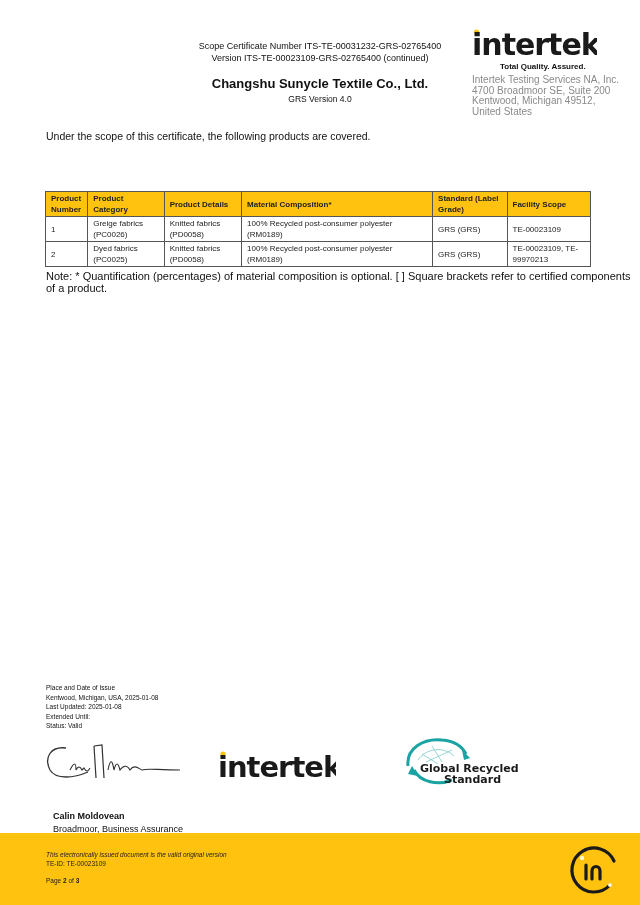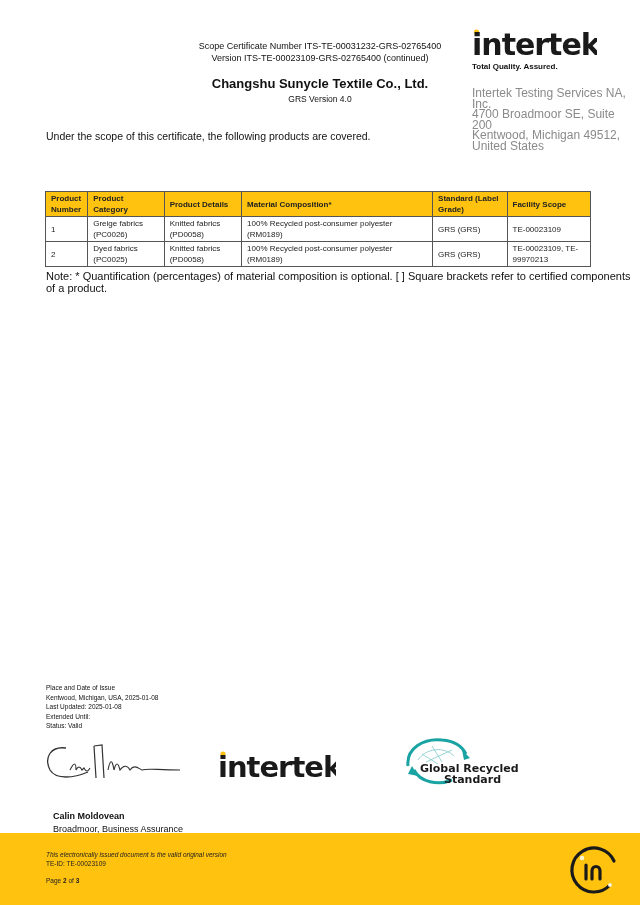--- a/index.html
+++ b/index.html
@@ -6,22 +6,22 @@
     html, body { width: 640px; height: 905px; background: #ffffff; overflow: hidden; }
     body { position: relative; font-family: "Liberation Sans", "DejaVu Sans", sans-serif; color: #111; }
 
     .cert-header { position: absolute; left: 160px; top: 40px; width: 320px; text-align: center; }
     .cert-header .line { font-size: 9px; line-height: 12px; color: #111; }
     .cert-header .company { font-size: 13px; font-weight: bold; line-height: 16px; margin-top: 12px; }
     .cert-header .grs { font-size: 8.5px; line-height: 12px; margin-top: 1px; }
 
     .brand { position: absolute; left: 472px; top: 28px; width: 160px; }
     .brand svg { display: block; }
-    .brand .tagline { font-size: 8px; font-weight: bold; color: #111; margin-top: 2px; }
-    .brand .addr { font-size: 12px; line-height: 10.5px; color: #8a8a8a; margin-top: 17px; }
+    .brand .tagline { font-size: 8px; font-weight: bold; color: #111; margin-top: 2px; margin-left: 28px; }
+    .brand .addr { font-size: 10px; line-height: 10.5px; color: #8a8a8a; margin-top: 4px; }
 
     .intro { position: absolute; left: 46px; top: 130px; font-size: 10.5px; color: #111; }
     .section-title { position: absolute; left: 46px; top: 165px; font-size: 11px; font-weight: bold; color: #0c4a6e; margin-top: 24px; }
 
     .tbl { position: absolute; left: 45px; top: 191px; width: 546px; border-collapse: collapse; font-size: 8px; }
     .tbl th, .tbl td { border: 1px solid #555; padding: 1px 5px; vertical-align: middle; text-align: left; line-height: 11px; }
     .tbl th { background: #ffc20e; font-weight: bold; color: #222; height: 24px; }
     .tbl td { height: 24px; color: #222; }
     .note { position: absolute; left: 46px; top: 270px; font-size: 11px; color: #111; }
 

